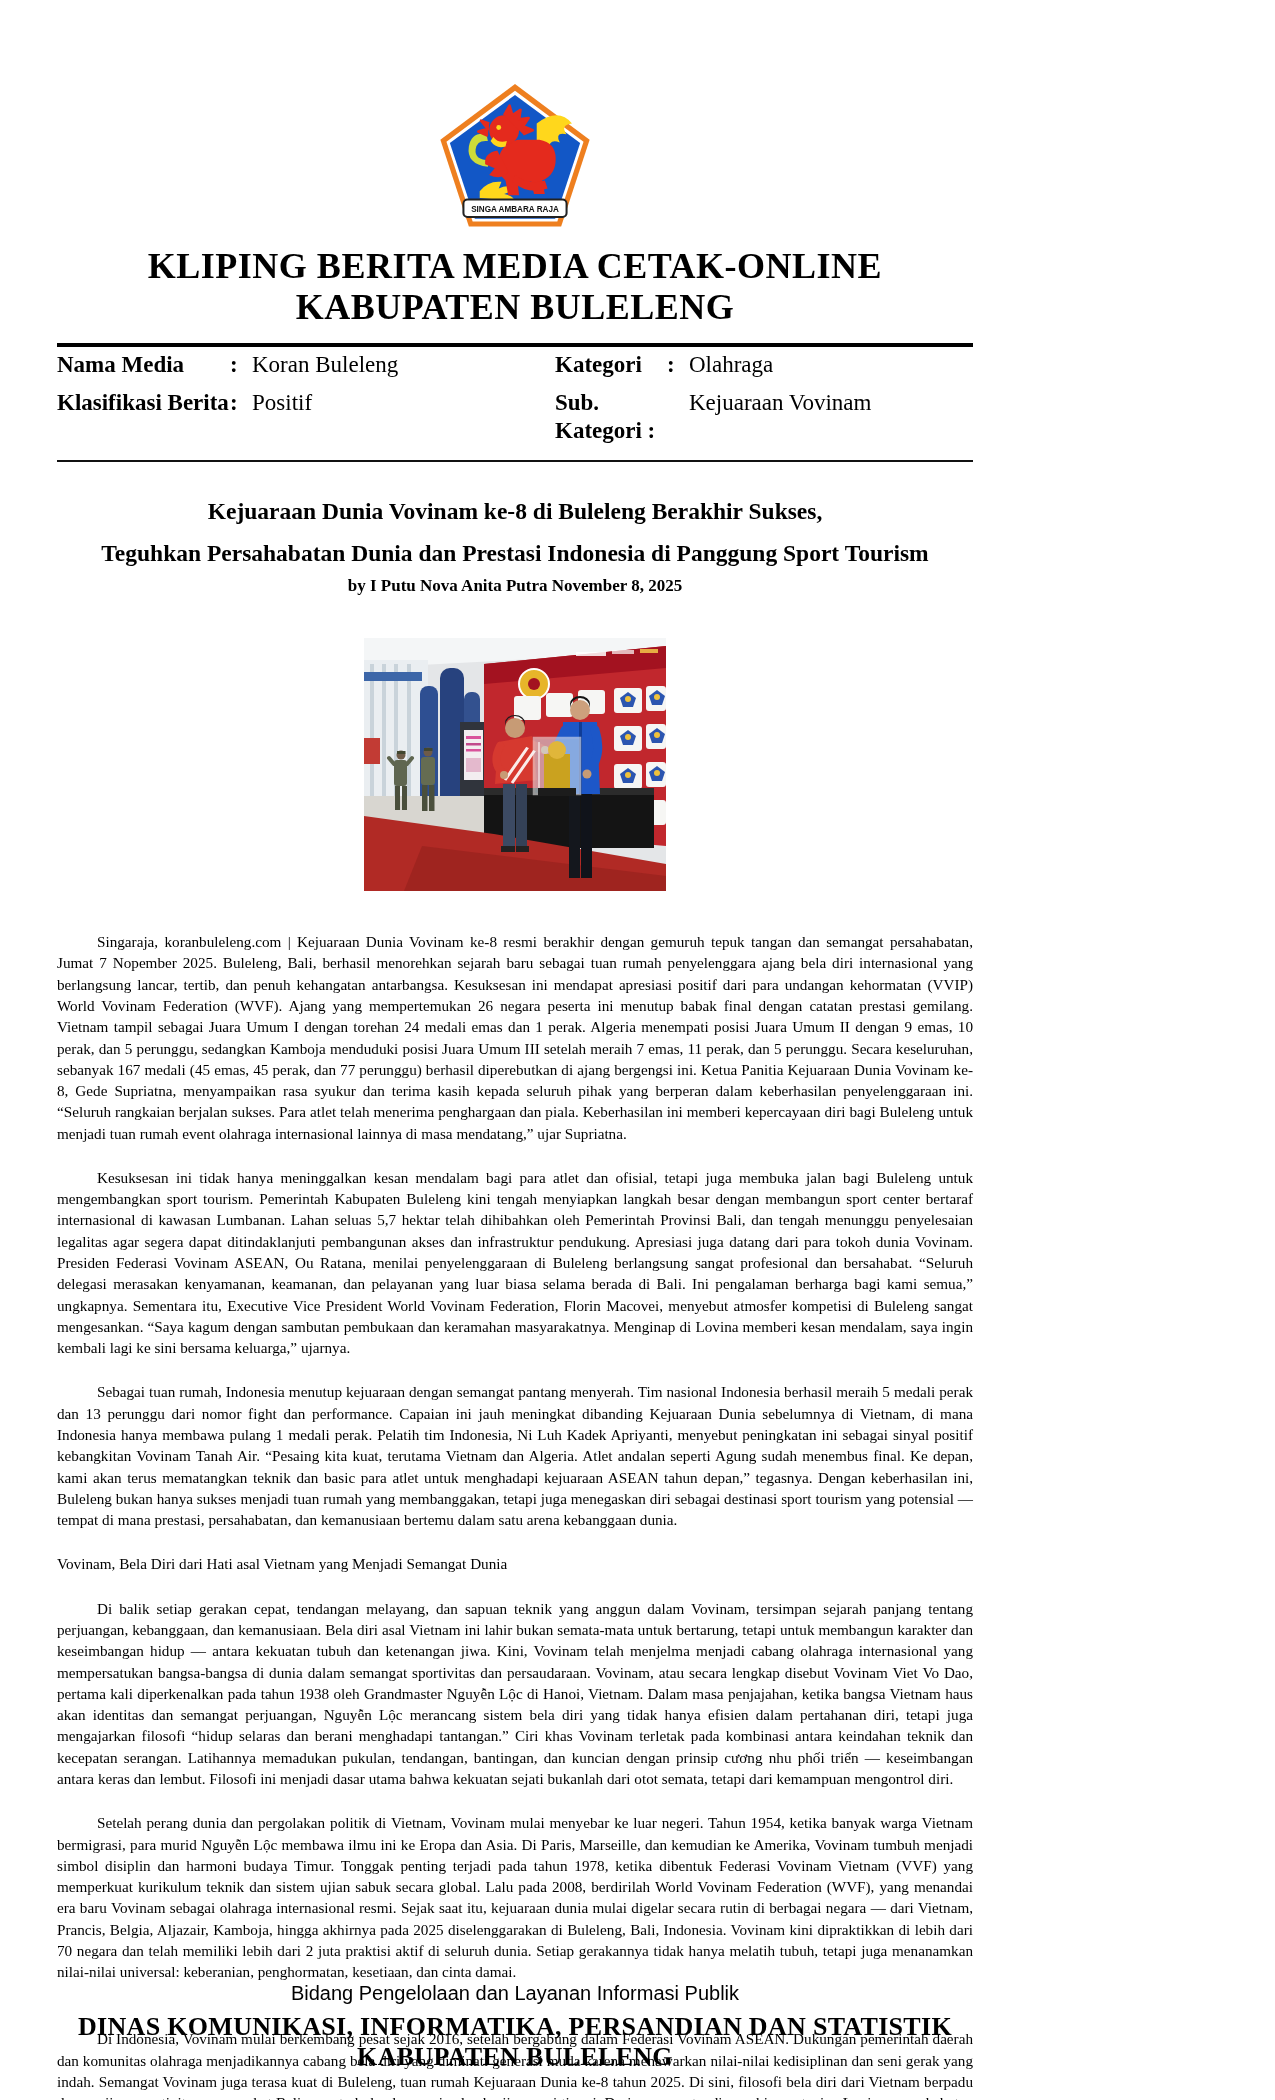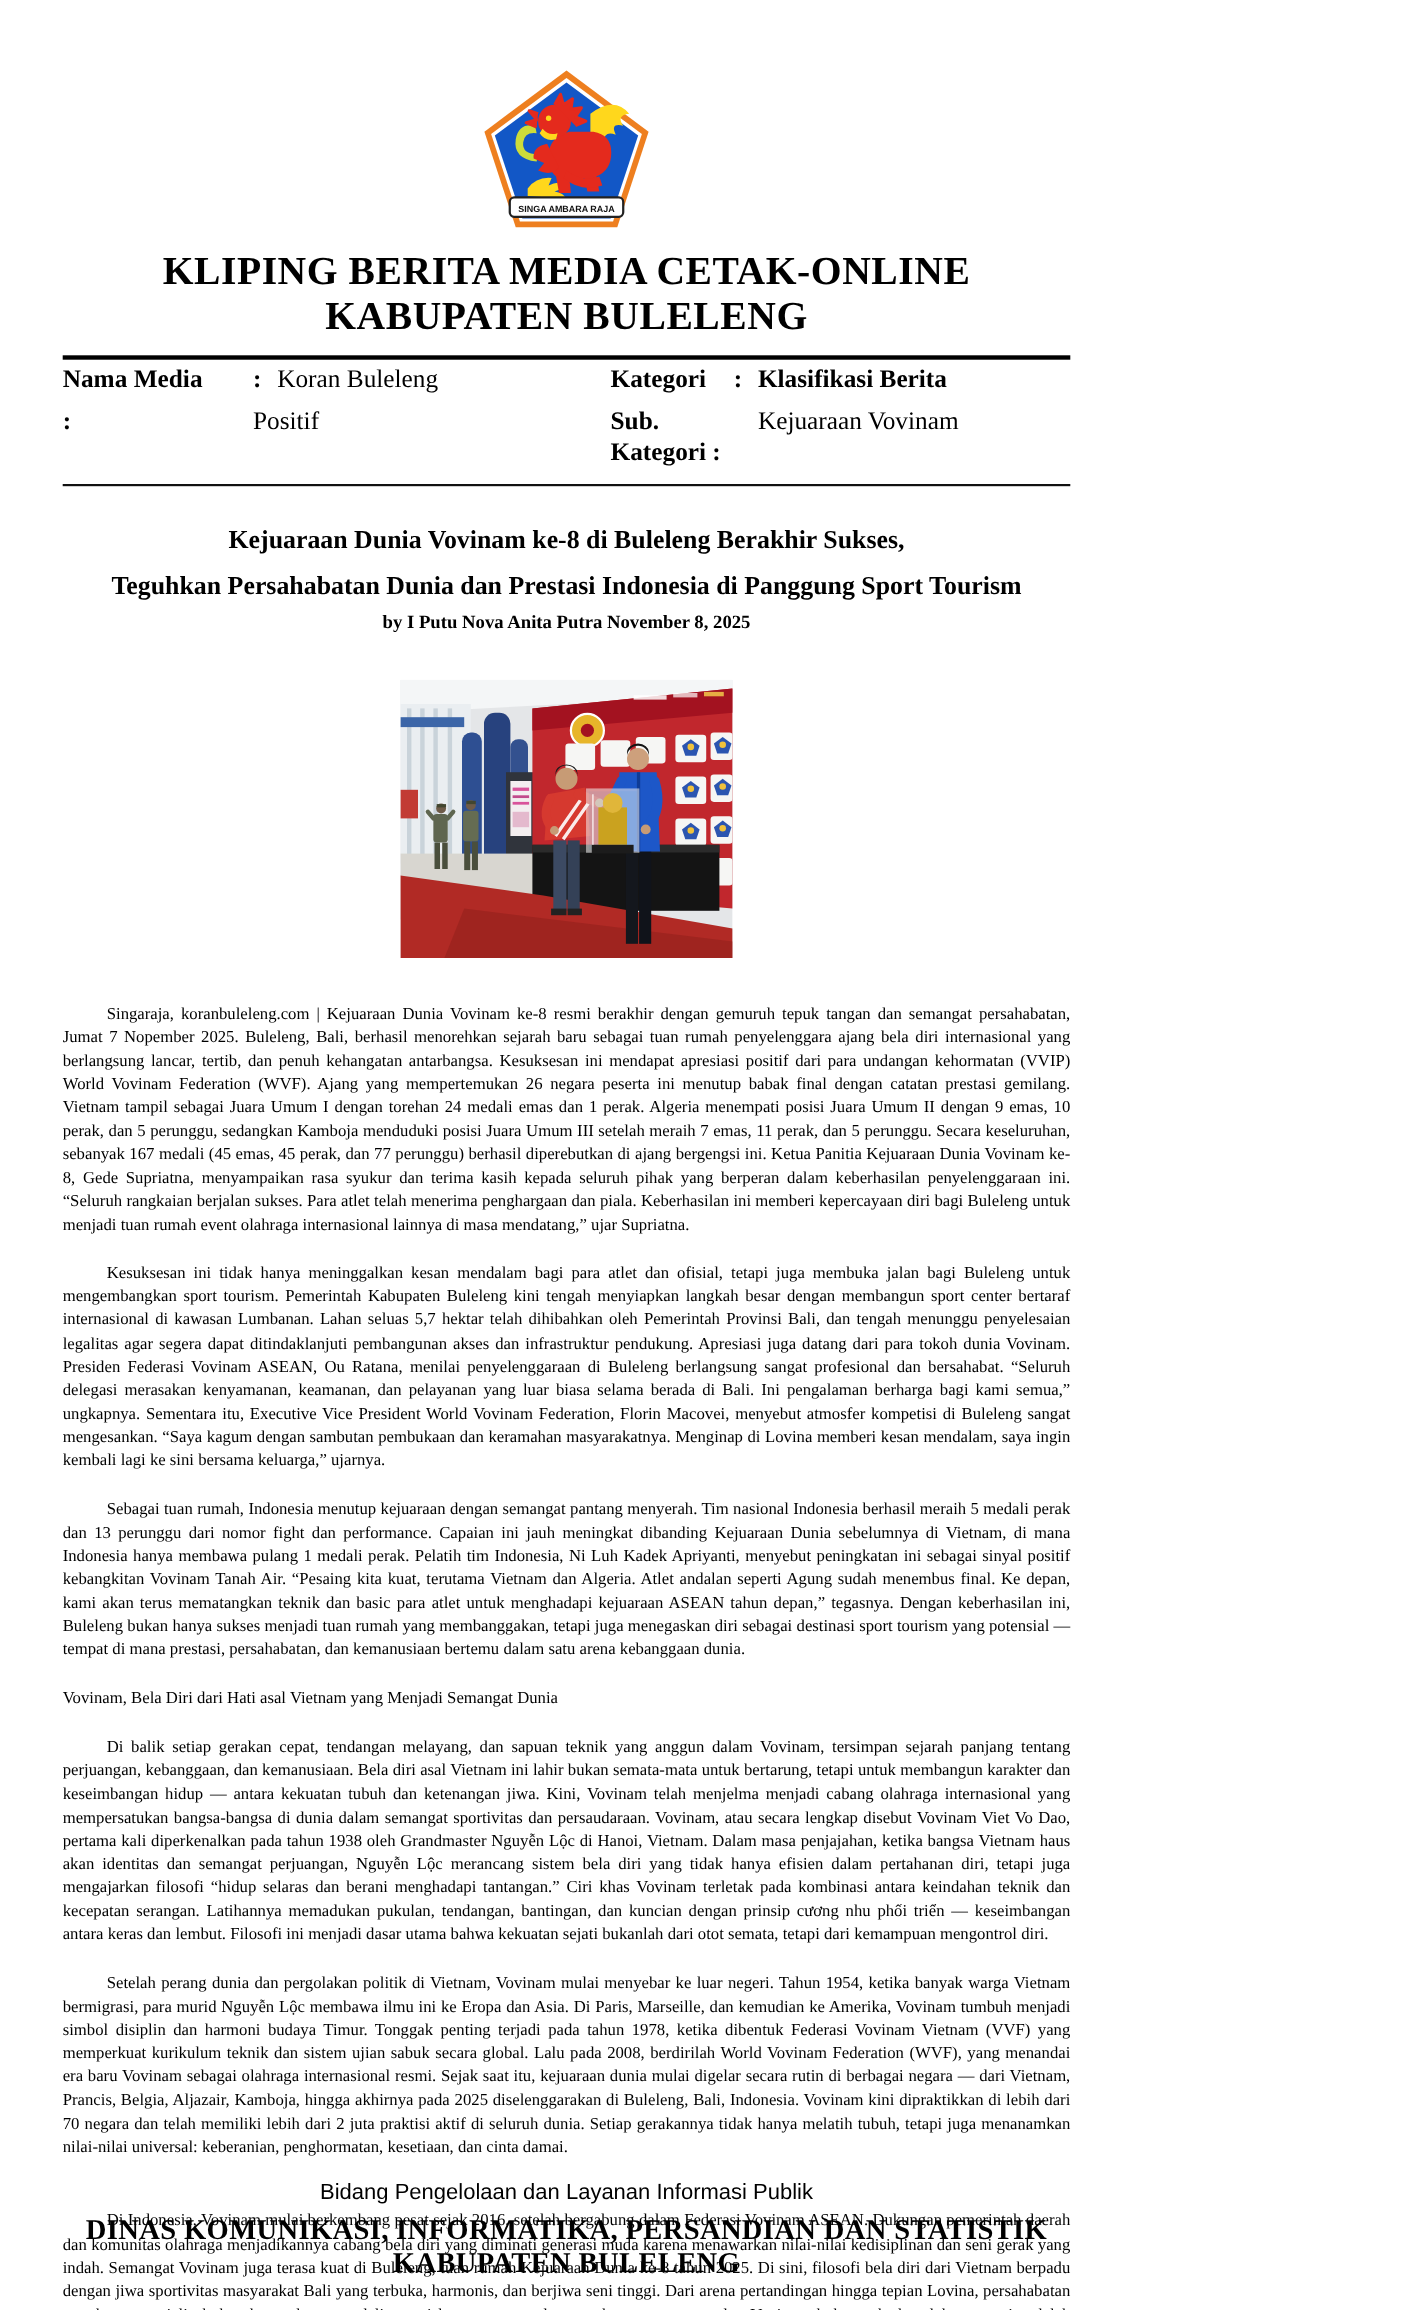--- a/index.html
+++ b/index.html
@@ -1,17 +1,17 @@
 <!DOCTYPE html>
 <html><head>
 <meta charset="utf-8">
 <style>
   html,body{margin:0;padding:0;background:#ffffff;}
   body{width:1275px;height:2100px;font-family:"Liberation Serif",serif;color:#000;}
-  .page{box-sizing:border-box;width:1030px;height:2100px;padding:60px 57px 0;overflow:hidden;position:relative;}
+  .page{box-sizing:border-box;width:1030px;height:2100px;padding:80px 57px 0;overflow:hidden;position:relative;}
   .logo-wrap{text-align:center;line-height:0;}
   .main-title{margin:14px 0 0;text-align:center;font-size:36px;font-weight:bold;letter-spacing:0.5px;line-height:1.15;}
   .rule-thick{border:0;border-top:4px solid #000;margin:14px 0 0;}
   .rule-mid{border:0;border-top:2.5px solid #111;margin:15px 0 0;}
   .meta-grid{display:grid;grid-template-columns:173px 22px 303px 112px 22px 1fr;row-gap:11px;margin-top:4px;font-size:23px;line-height:1.2;align-items:baseline;}
   .meta-label{font-weight:bold;}
   .meta-span2{grid-column:4 / 6;font-weight:bold;}
   .art-title{margin:28px 0 0;text-align:center;font-weight:bold;font-size:23.5px;line-height:1.82;}
   .byline{margin:1px 0 0;text-align:center;font-weight:bold;font-size:17px;}
   .photo-frame{width:302px;height:253px;margin:42px auto 0;line-height:0;}
@@ -59,20 +59,21 @@
 
   <h1 class="main-title">KLIPING BERITA MEDIA CETAK-ONLINE KABUPATEN BULELENG</h1>
   <hr class="rule-thick">
 
   <div class="meta-grid">
     <span class="meta-label">Nama Media</span>
     <span class="meta-label">:</span>
     <span>Koran Buleleng</span>
     <span class="meta-label">Kategori</span>
     <span class="meta-label">:</span>
+    <span>Olahraga</span>
 
     <span class="meta-label">Klasifikasi Berita</span>
     <span class="meta-label">:</span>
     <span>Positif</span>
     <span class="meta-span2">Sub. Kategori :</span>
     <span>Kejuaraan Vovinam</span>
   </div>
   <hr class="rule-mid">
 
   <div class="art-title">

